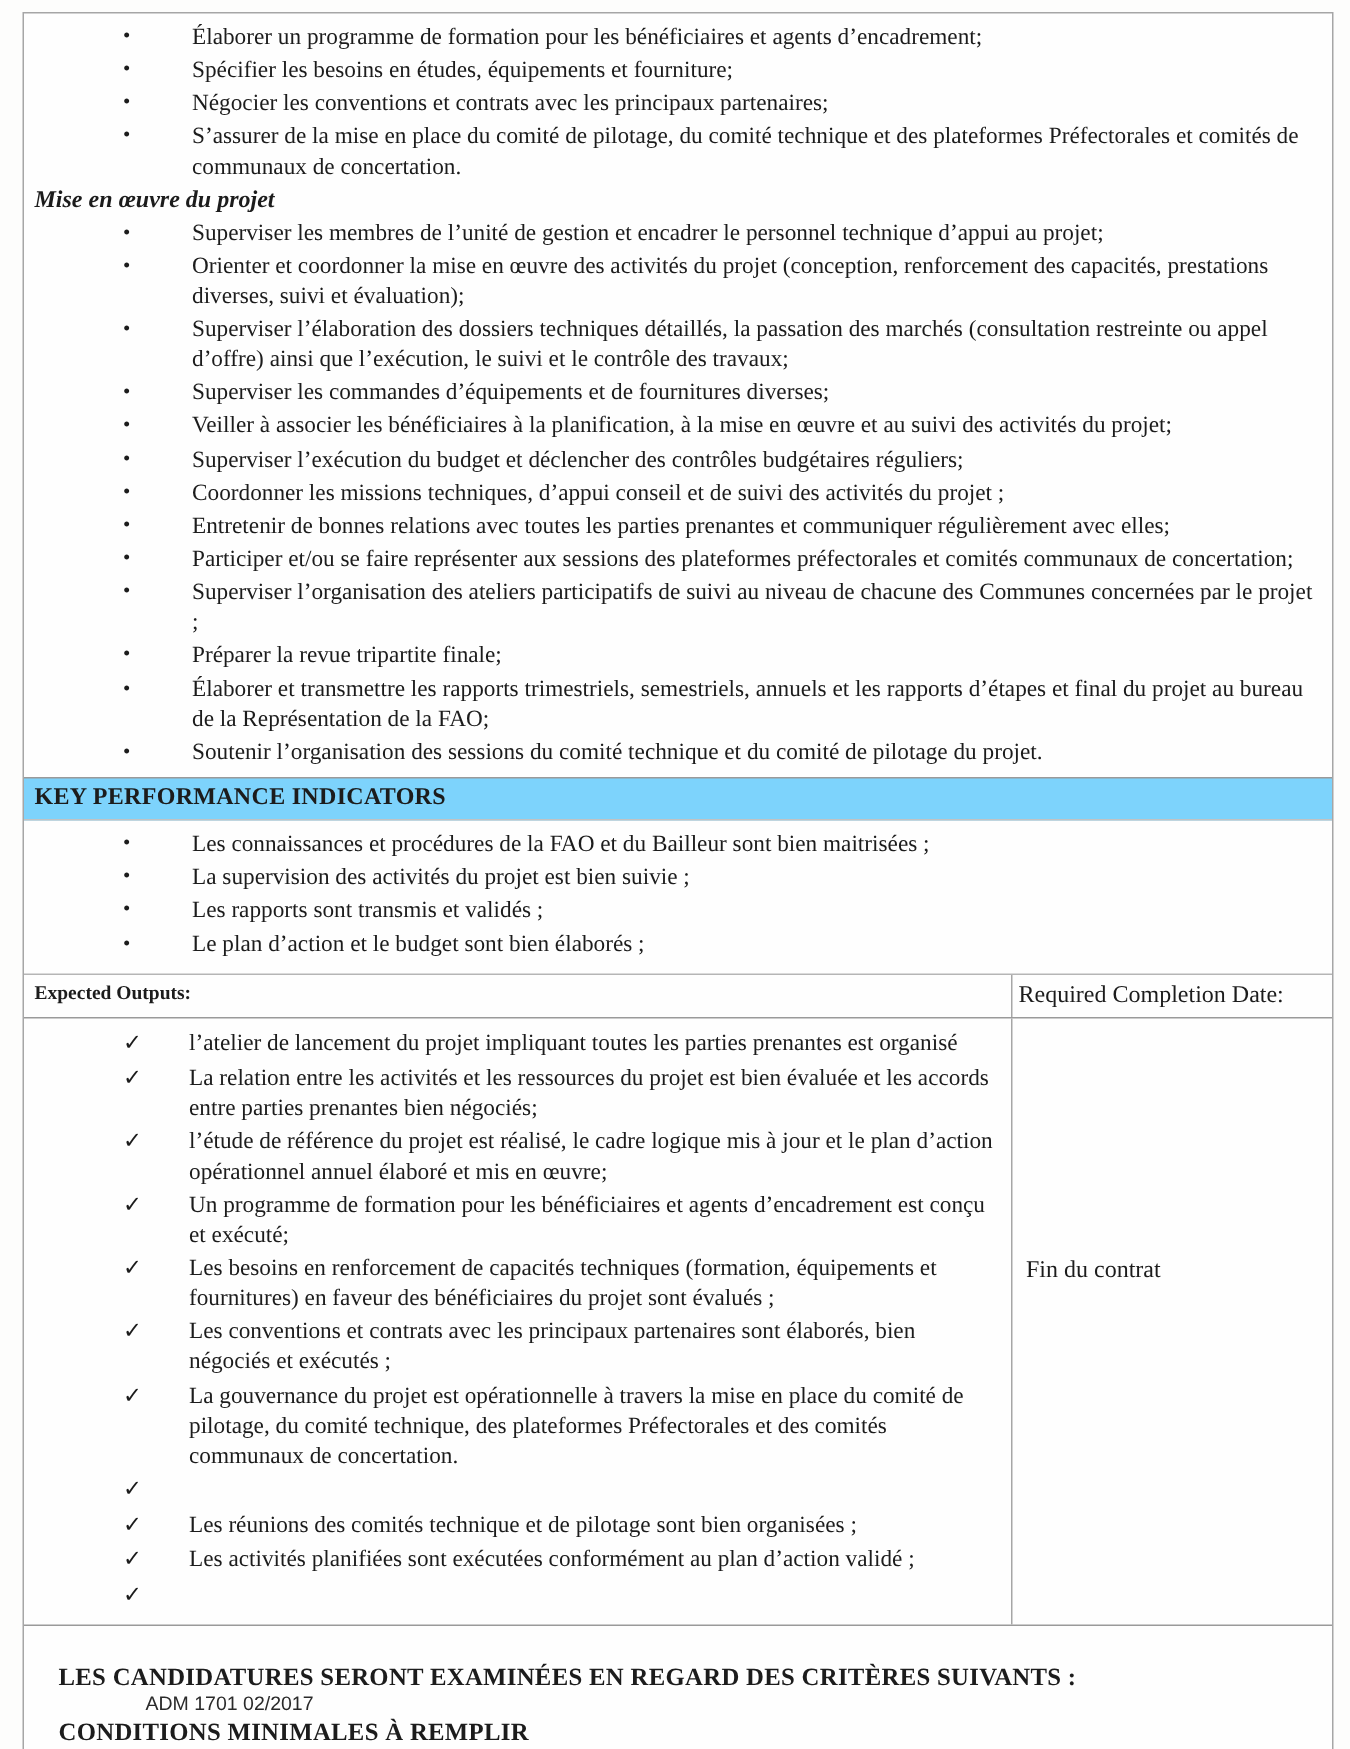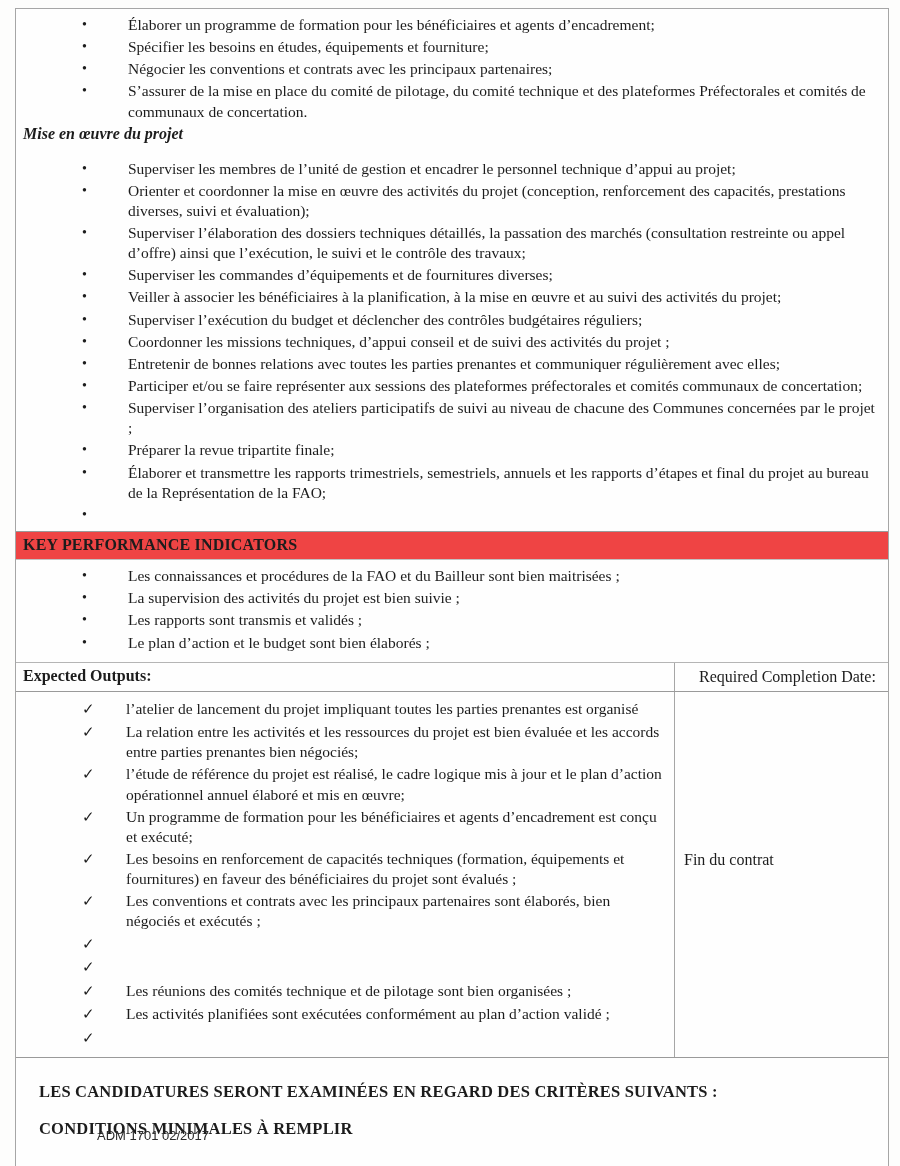--- a/index.html
+++ b/index.html
@@ -14,54 +14,54 @@
   .page{position:absolute;inset:0;}
   .doc-table{
     position:absolute;left:15px;top:8px;width:874px;
     border:1px solid #a6a6a6;
     background:#fefefe;
     box-sizing:border-box;
   }
   .row{box-sizing:border-box;}
   .row-duties{padding:6px 8px 4px 0;}
   .subhead{
-    margin:1px 0 14px 7px;
+    margin:1px 0 1px 7px;
     font-size:16px;font-weight:bold;font-style:italic;
     line-height:1.3;
   }
   ul.blist,ul.clist{margin:0;padding:0;list-style:none;}
   ul.blist li,ul.clist li{
     display:flex;align-items:flex-start;
     padding-left:66px;
     font-size:15.5px;line-height:1.3;
     margin-bottom:2px;
   }
   .marker{flex:none;width:46px;font-size:14px;line-height:1.44;}
   ul.clist .marker{font-size:15px;width:44px;}
   .li-text{flex:1;}
   .kpi-band{
-    background:#ef4444;
+    background:#7dd3fc;
     border-top:1px solid #9a9a9a;
     border-bottom:1px solid #c2c2c2;
     padding:3px 8px 4px 7px;
     font-size:16px;font-weight:bold;
     letter-spacing:0.2px;
     line-height:1.25;
   }
   .kpi-list-row{padding:6px 8px 7px 0;border-bottom:1px solid #b5b5b5;}
   .cols{display:flex;}
   .col-left{flex:1;box-sizing:border-box;}
   .col-right{
     flex:none;width:214px;box-sizing:border-box;
     border-left:1px solid #a6a6a6;
   }
   .outputs-header{border-bottom:1px solid #9a9a9a;}
   .outputs-header .col-left{padding:3px 8px 3px 7px;}
-  .outputs-header .col-right{padding:4px 6px 3px 24px;}
-  .oh-left{font-size:16px;font-weight:bold;line-height:1.3;}
+  .outputs-header .col-right{padding:4px 6px 3px 4px;}
+  .oh-left{font-size:13px;font-weight:bold;line-height:1.3;}
   .oh-right{font-size:16px;line-height:1.3;}
   .outputs-body .col-left{padding:7px 10px 6px 0;}
   .outputs-body .col-right{padding:158px 4px 0 9px;}
   .completion-date{font-size:16px;line-height:1.3;}
   .criteria{
     border-top:1px solid #9a9a9a;
     border-bottom:2px solid #bdbdbd;
     padding:8px 8px 13px 7px;
   }
   .criteria p{
@@ -147,20 +147,21 @@
           <li>
             <span class="marker">•</span>
             <span class="li-text">Préparer la revue tripartite finale;</span>
           </li>
           <li>
             <span class="marker">•</span>
             <span class="li-text">Élaborer et transmettre les rapports trimestriels, semestriels, annuels et les rapports d’étapes et final du projet au bureau de la Représentation de la FAO;</span>
           </li>
           <li>
             <span class="marker">•</span>
+            <span class="li-text">Soutenir l’organisation des sessions du comité technique et du comité de pilotage du projet.</span>
           </li>
         </ul>
     </div>
 
     <div class="row kpi-band">
       <span>KEY PERFORMANCE INDICATORS</span>
     </div>
 
     <div class="row kpi-list-row">
       <ul class="blist">
@@ -214,20 +215,21 @@
             <li>
               <span class="marker">✓</span>
               <span class="li-text">Les besoins en renforcement de capacités techniques (formation, équipements et fournitures) en faveur des bénéficiaires du projet sont évalués ;</span>
             </li>
             <li>
               <span class="marker">✓</span>
               <span class="li-text">Les conventions et contrats avec les principaux partenaires sont élaborés, bien négociés et exécutés ;</span>
             </li>
             <li>
               <span class="marker">✓</span>
+              <span class="li-text">La gouvernance du projet est opérationnelle à travers la mise en place du comité de pilotage, du comité technique, des plateformes Préfectorales et des comités communaux de concertation.</span>
             </li>
             <li>
               <span class="marker">✓</span>
             </li>
             <li>
               <span class="marker">✓</span>
               <span class="li-text">Les réunions des comités technique et de pilotage sont bien organisées ;</span>
             </li>
             <li>
               <span class="marker">✓</span>

